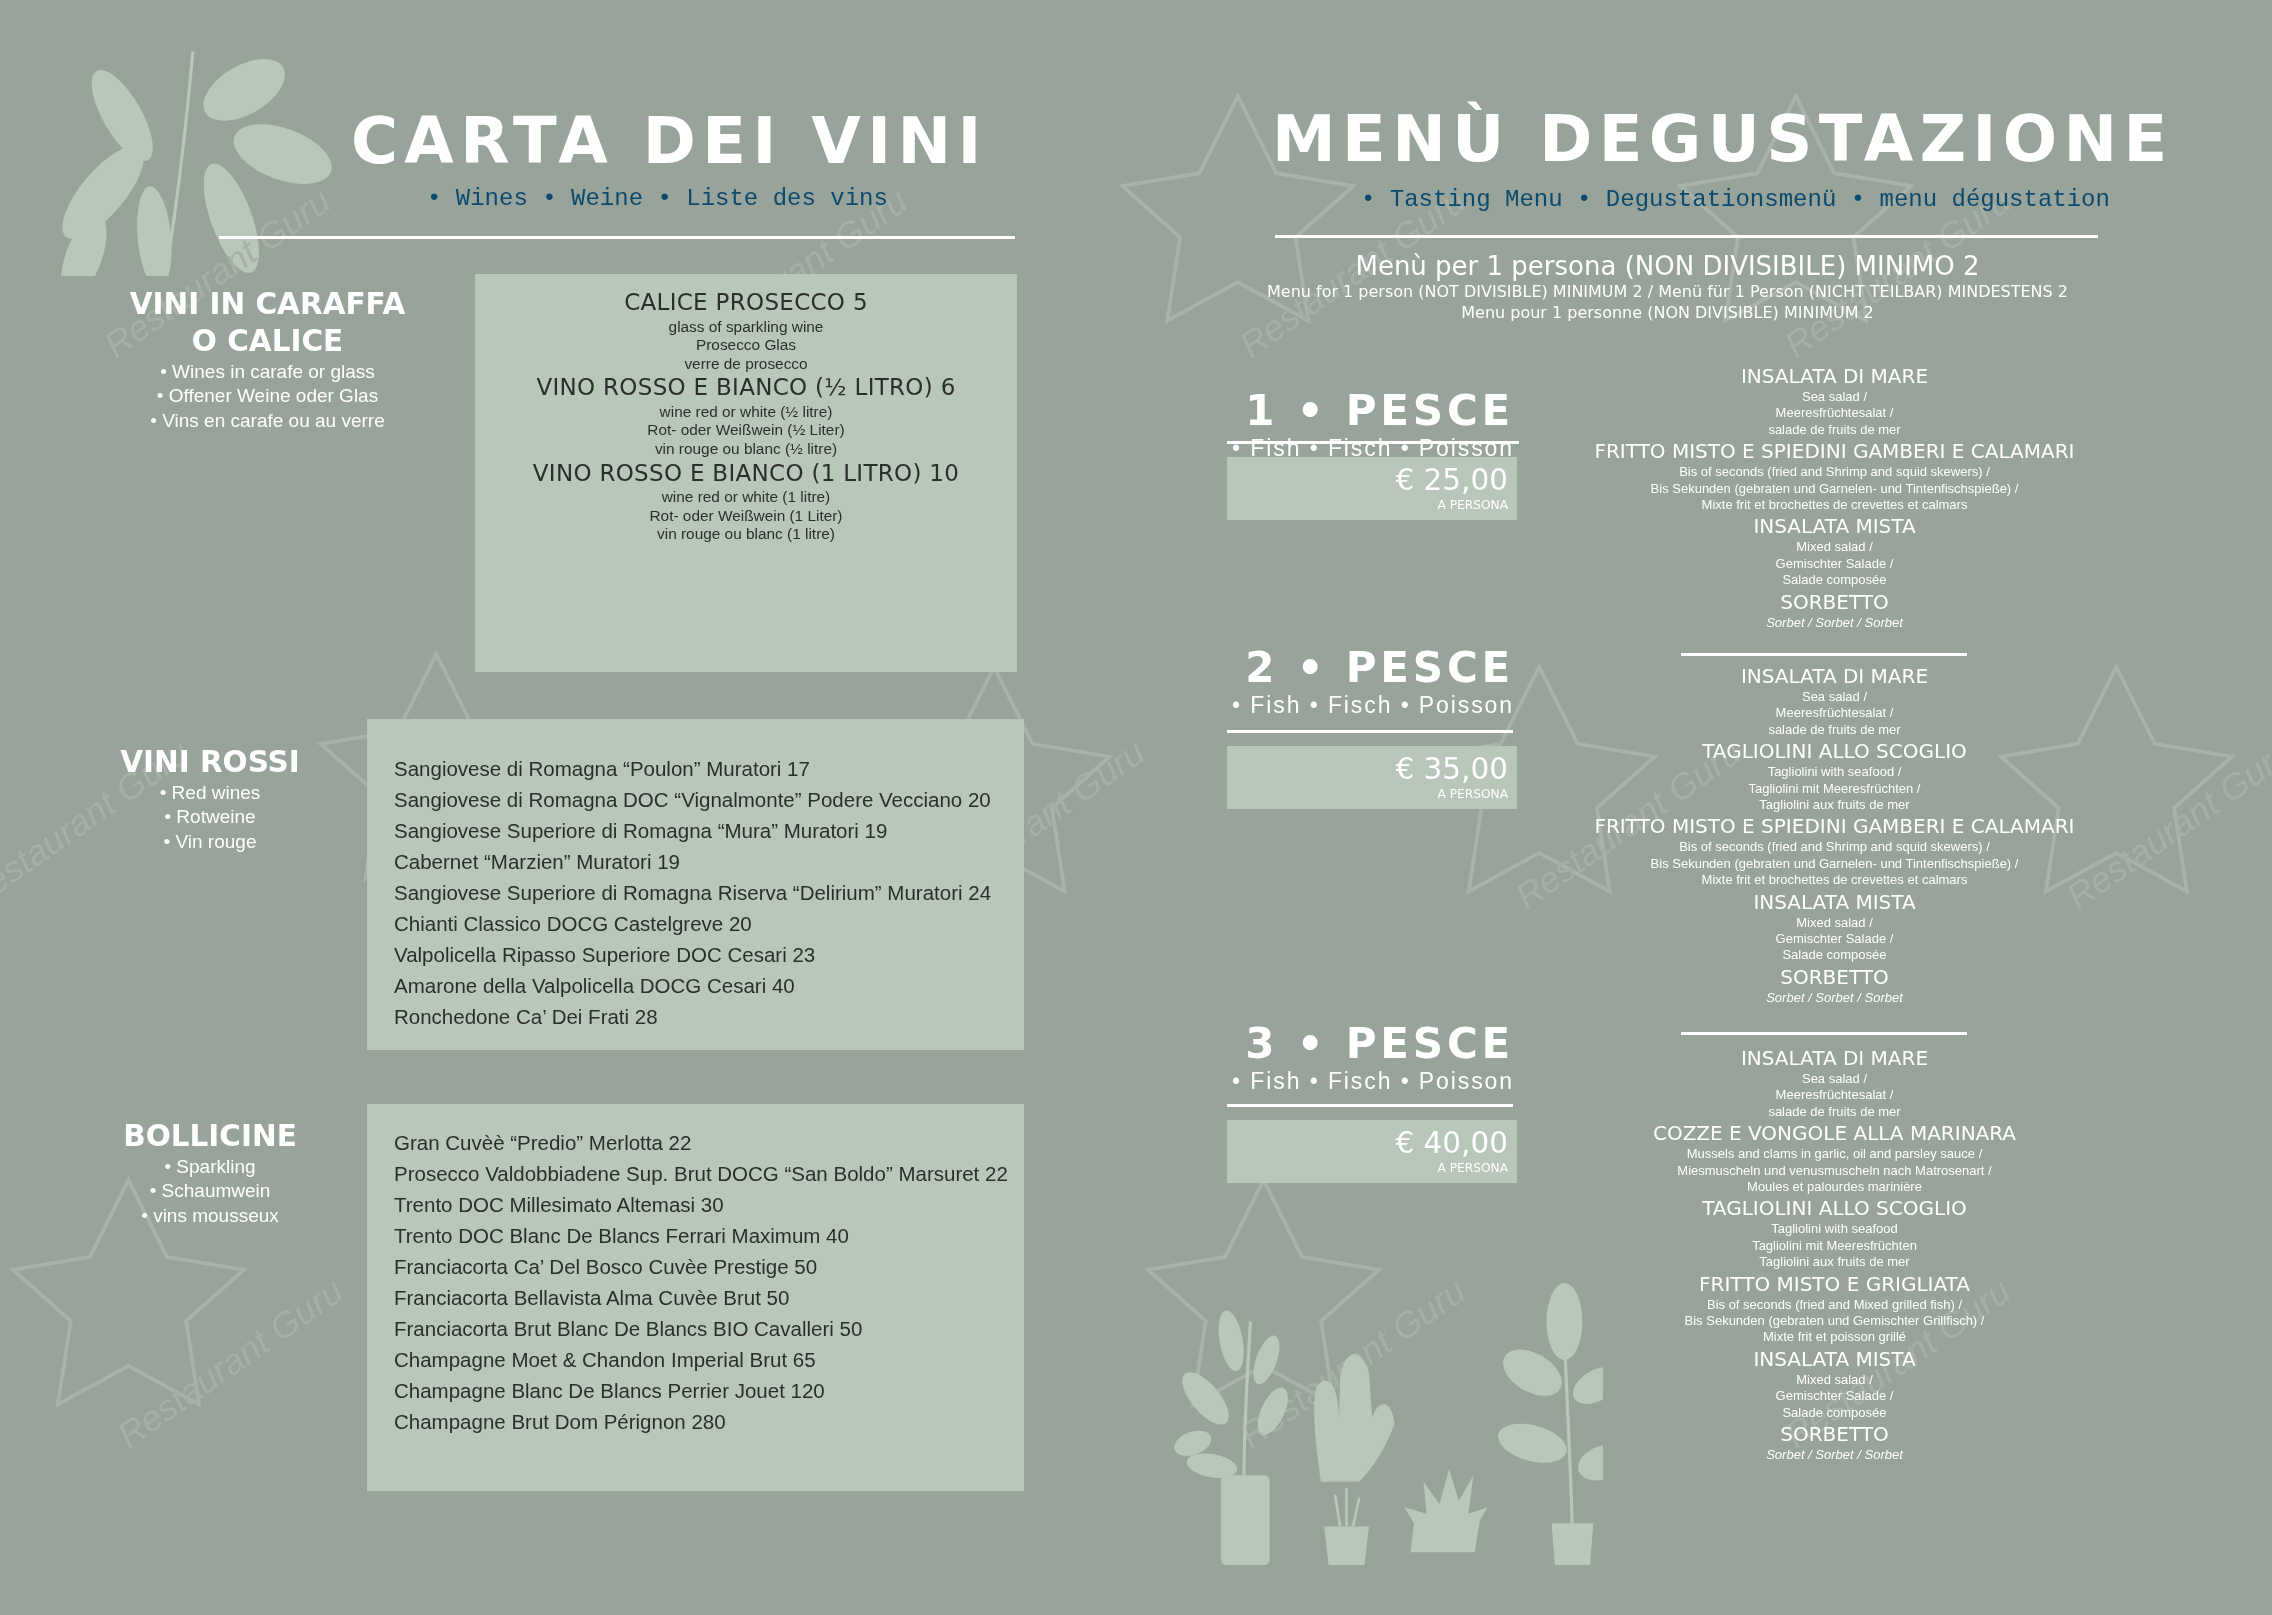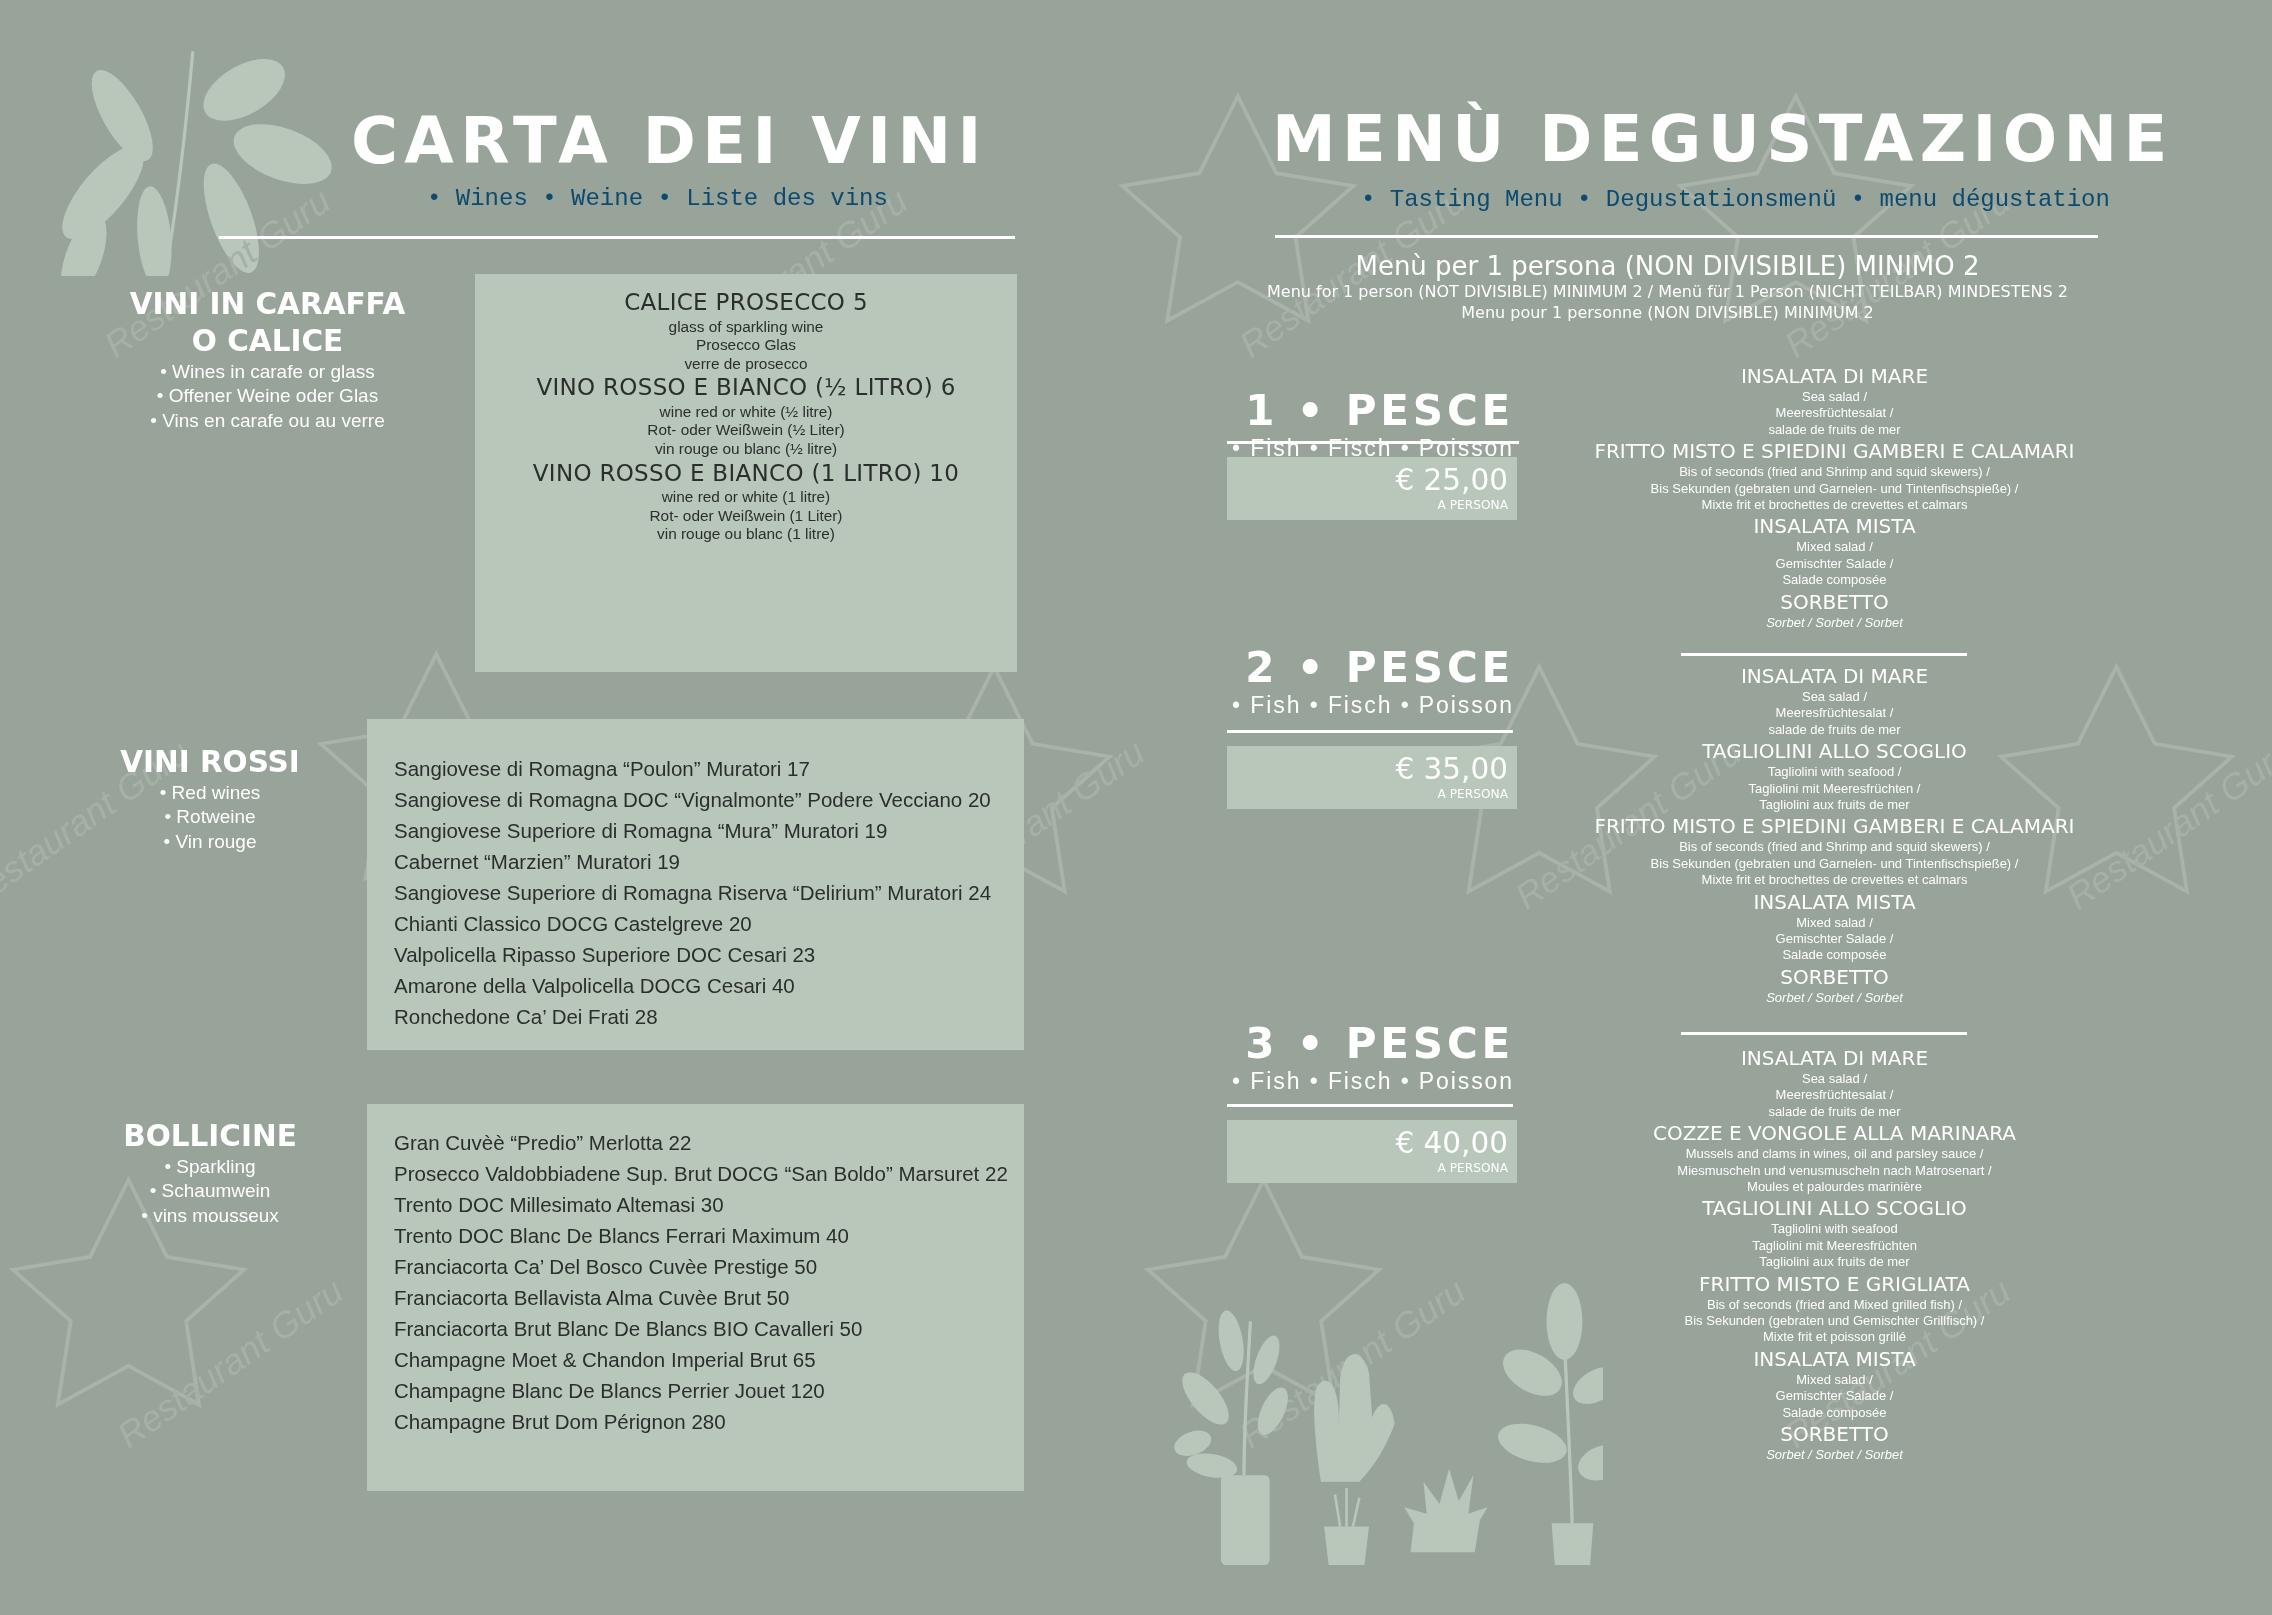--- a/index.html
+++ b/index.html
@@ -247,21 +247,21 @@
 <div class="abs panel price-box" style="left:1227px;top:1120px;width:290px;height:63px;">
   <div class="amount">€ 40,00</div>
   <div class="per">A PERSONA</div>
 </div>
 <div class="abs dishes" style="left:1565px;top:1045px;width:539px;">
   <div class="dish-name">INSALATA DI MARE</div>
   <div class="dish-desc">Sea salad /</div>
   <div class="dish-desc">Meeresfrüchtesalat /</div>
   <div class="dish-desc">salade de fruits de mer</div>
   <div class="dish-name">COZZE E VONGOLE ALLA MARINARA</div>
-  <div class="dish-desc">Mussels and clams in wines, oil and parsley sauce /</div>
+  <div class="dish-desc">Mussels and clams in garlic, oil and parsley sauce /</div>
   <div class="dish-desc">Miesmuscheln und venusmuscheln nach Matrosenart /</div>
   <div class="dish-desc">Moules et palourdes marinière</div>
   <div class="dish-name">TAGLIOLINI ALLO SCOGLIO</div>
   <div class="dish-desc">Tagliolini with seafood</div>
   <div class="dish-desc">Tagliolini mit Meeresfrüchten</div>
   <div class="dish-desc">Tagliolini aux fruits de mer</div>
   <div class="dish-name">FRITTO MISTO E GRIGLIATA</div>
   <div class="dish-desc">Bis of seconds (fried and Mixed grilled fish) /</div>
   <div class="dish-desc">Bis Sekunden (gebraten und Gemischter Grillfisch) /</div>
   <div class="dish-desc">Mixte frit et poisson grillé</div>

